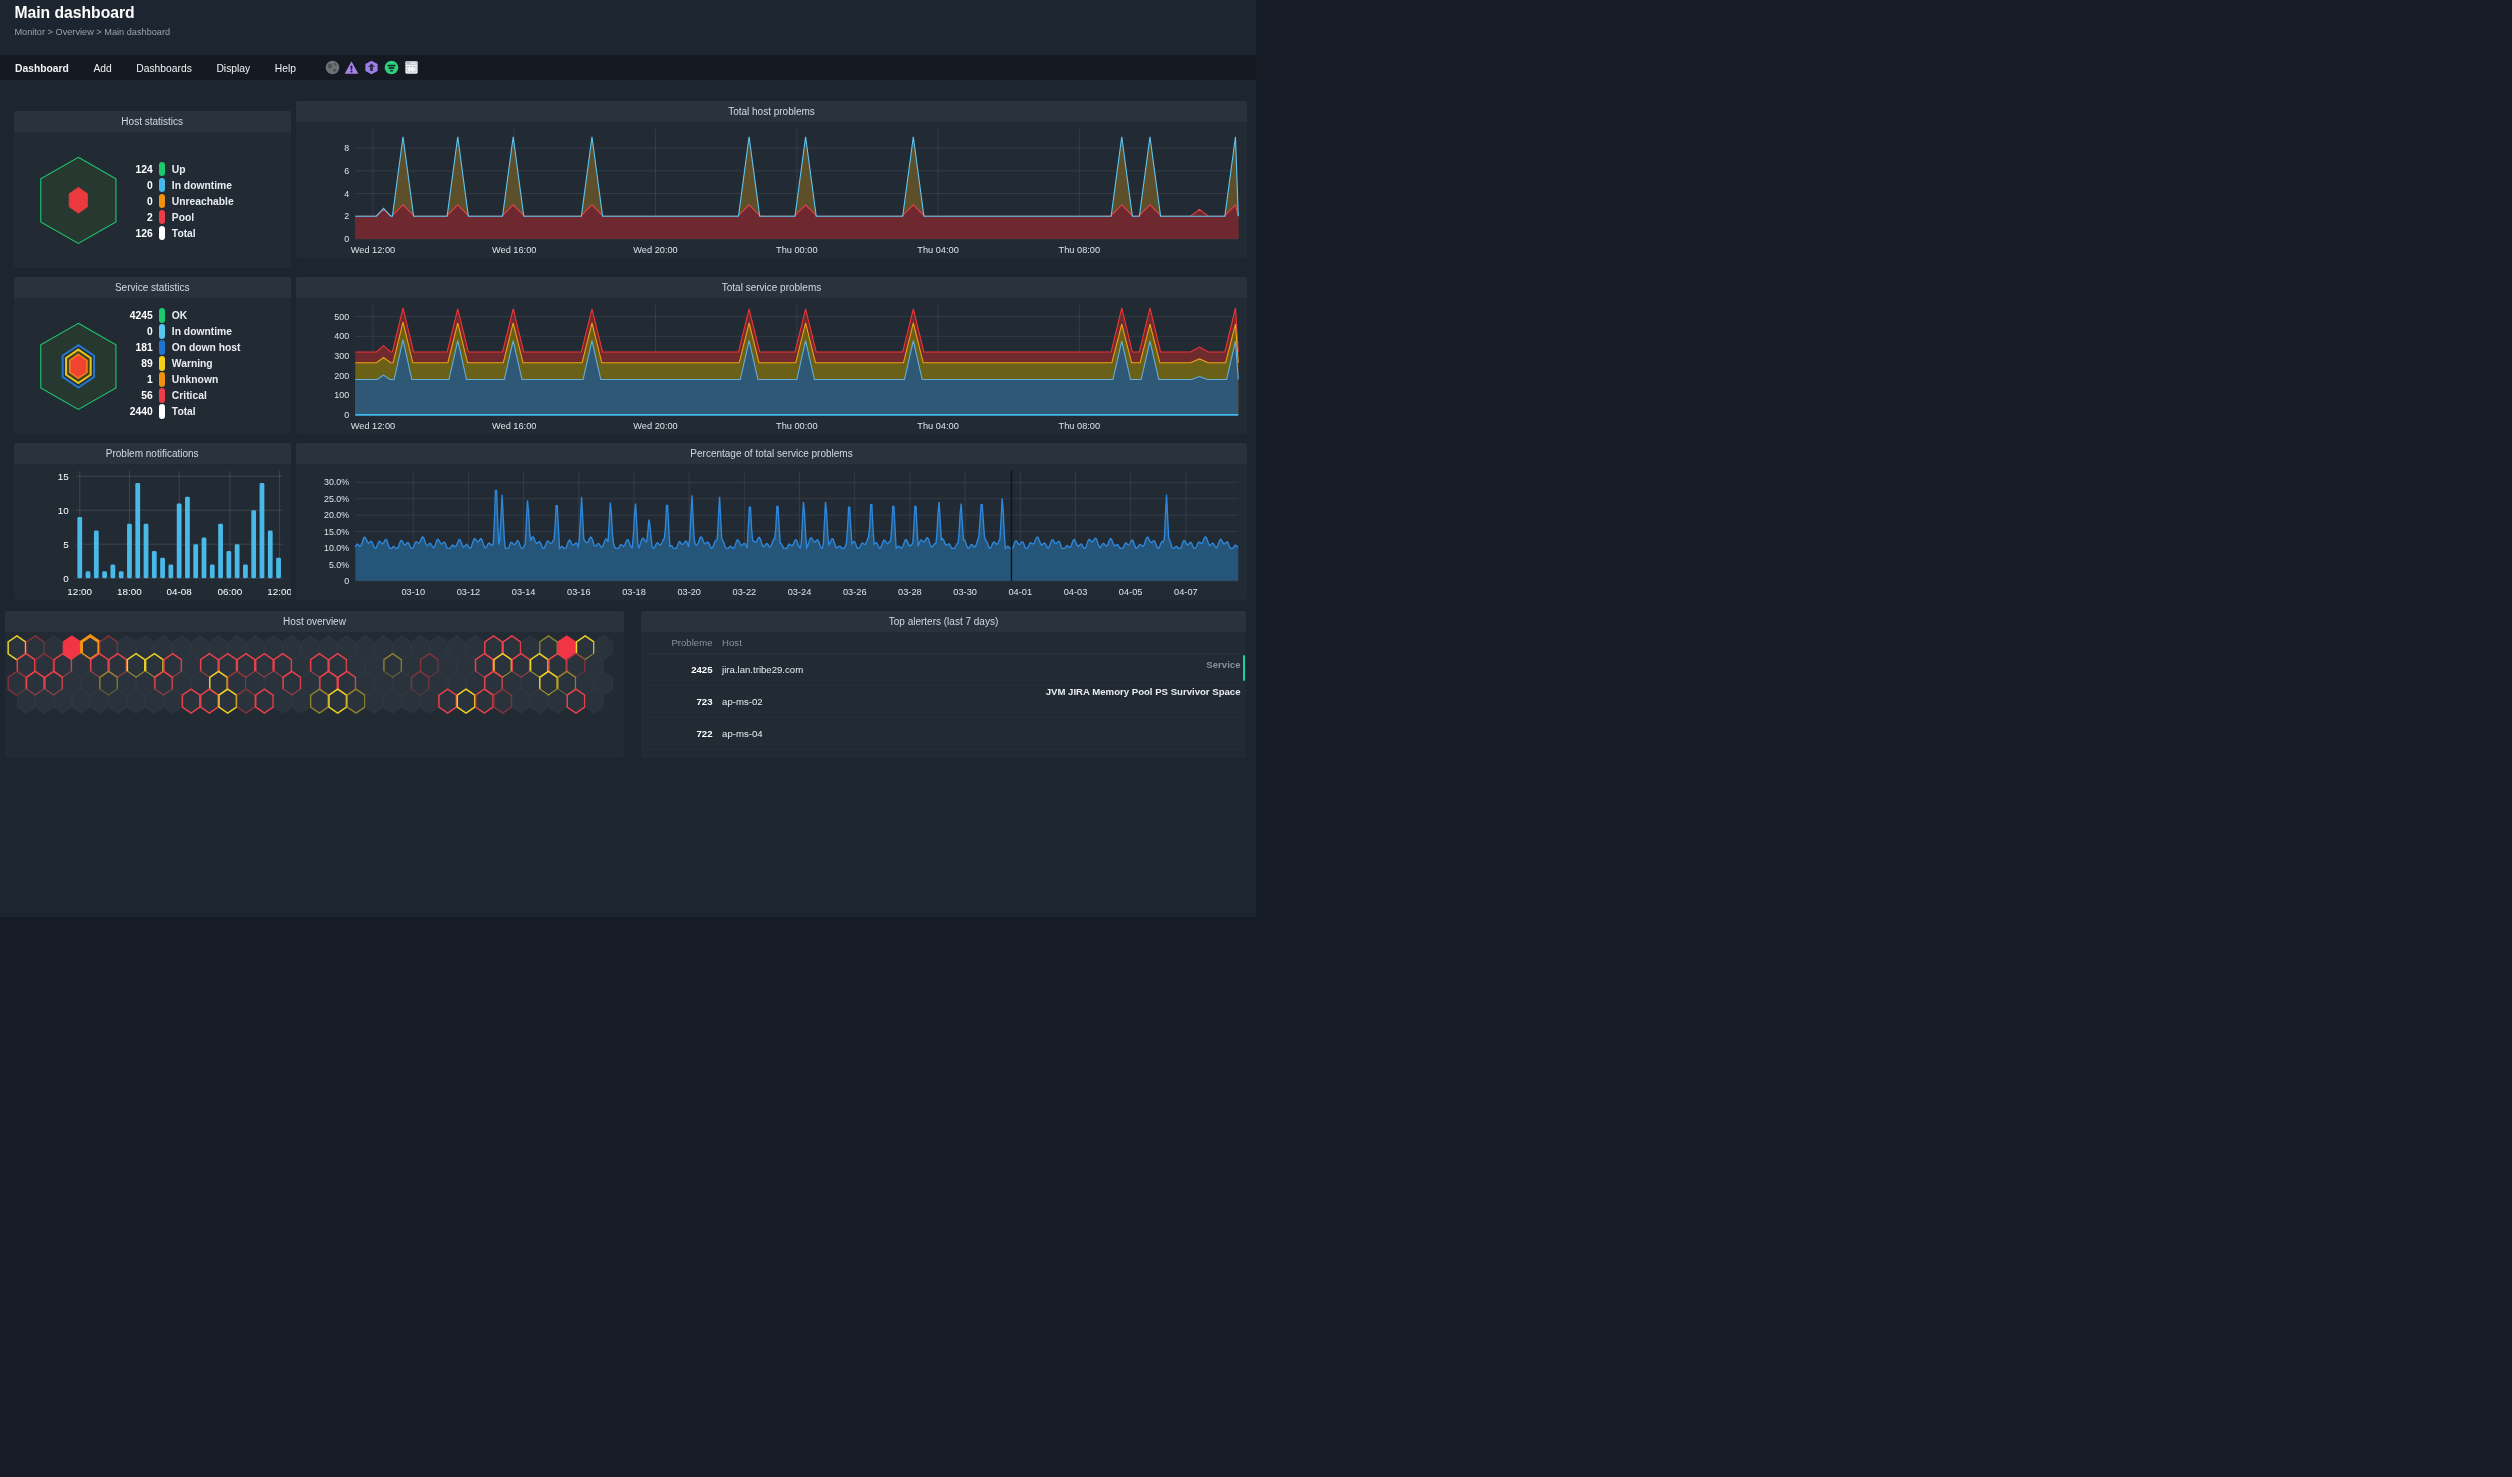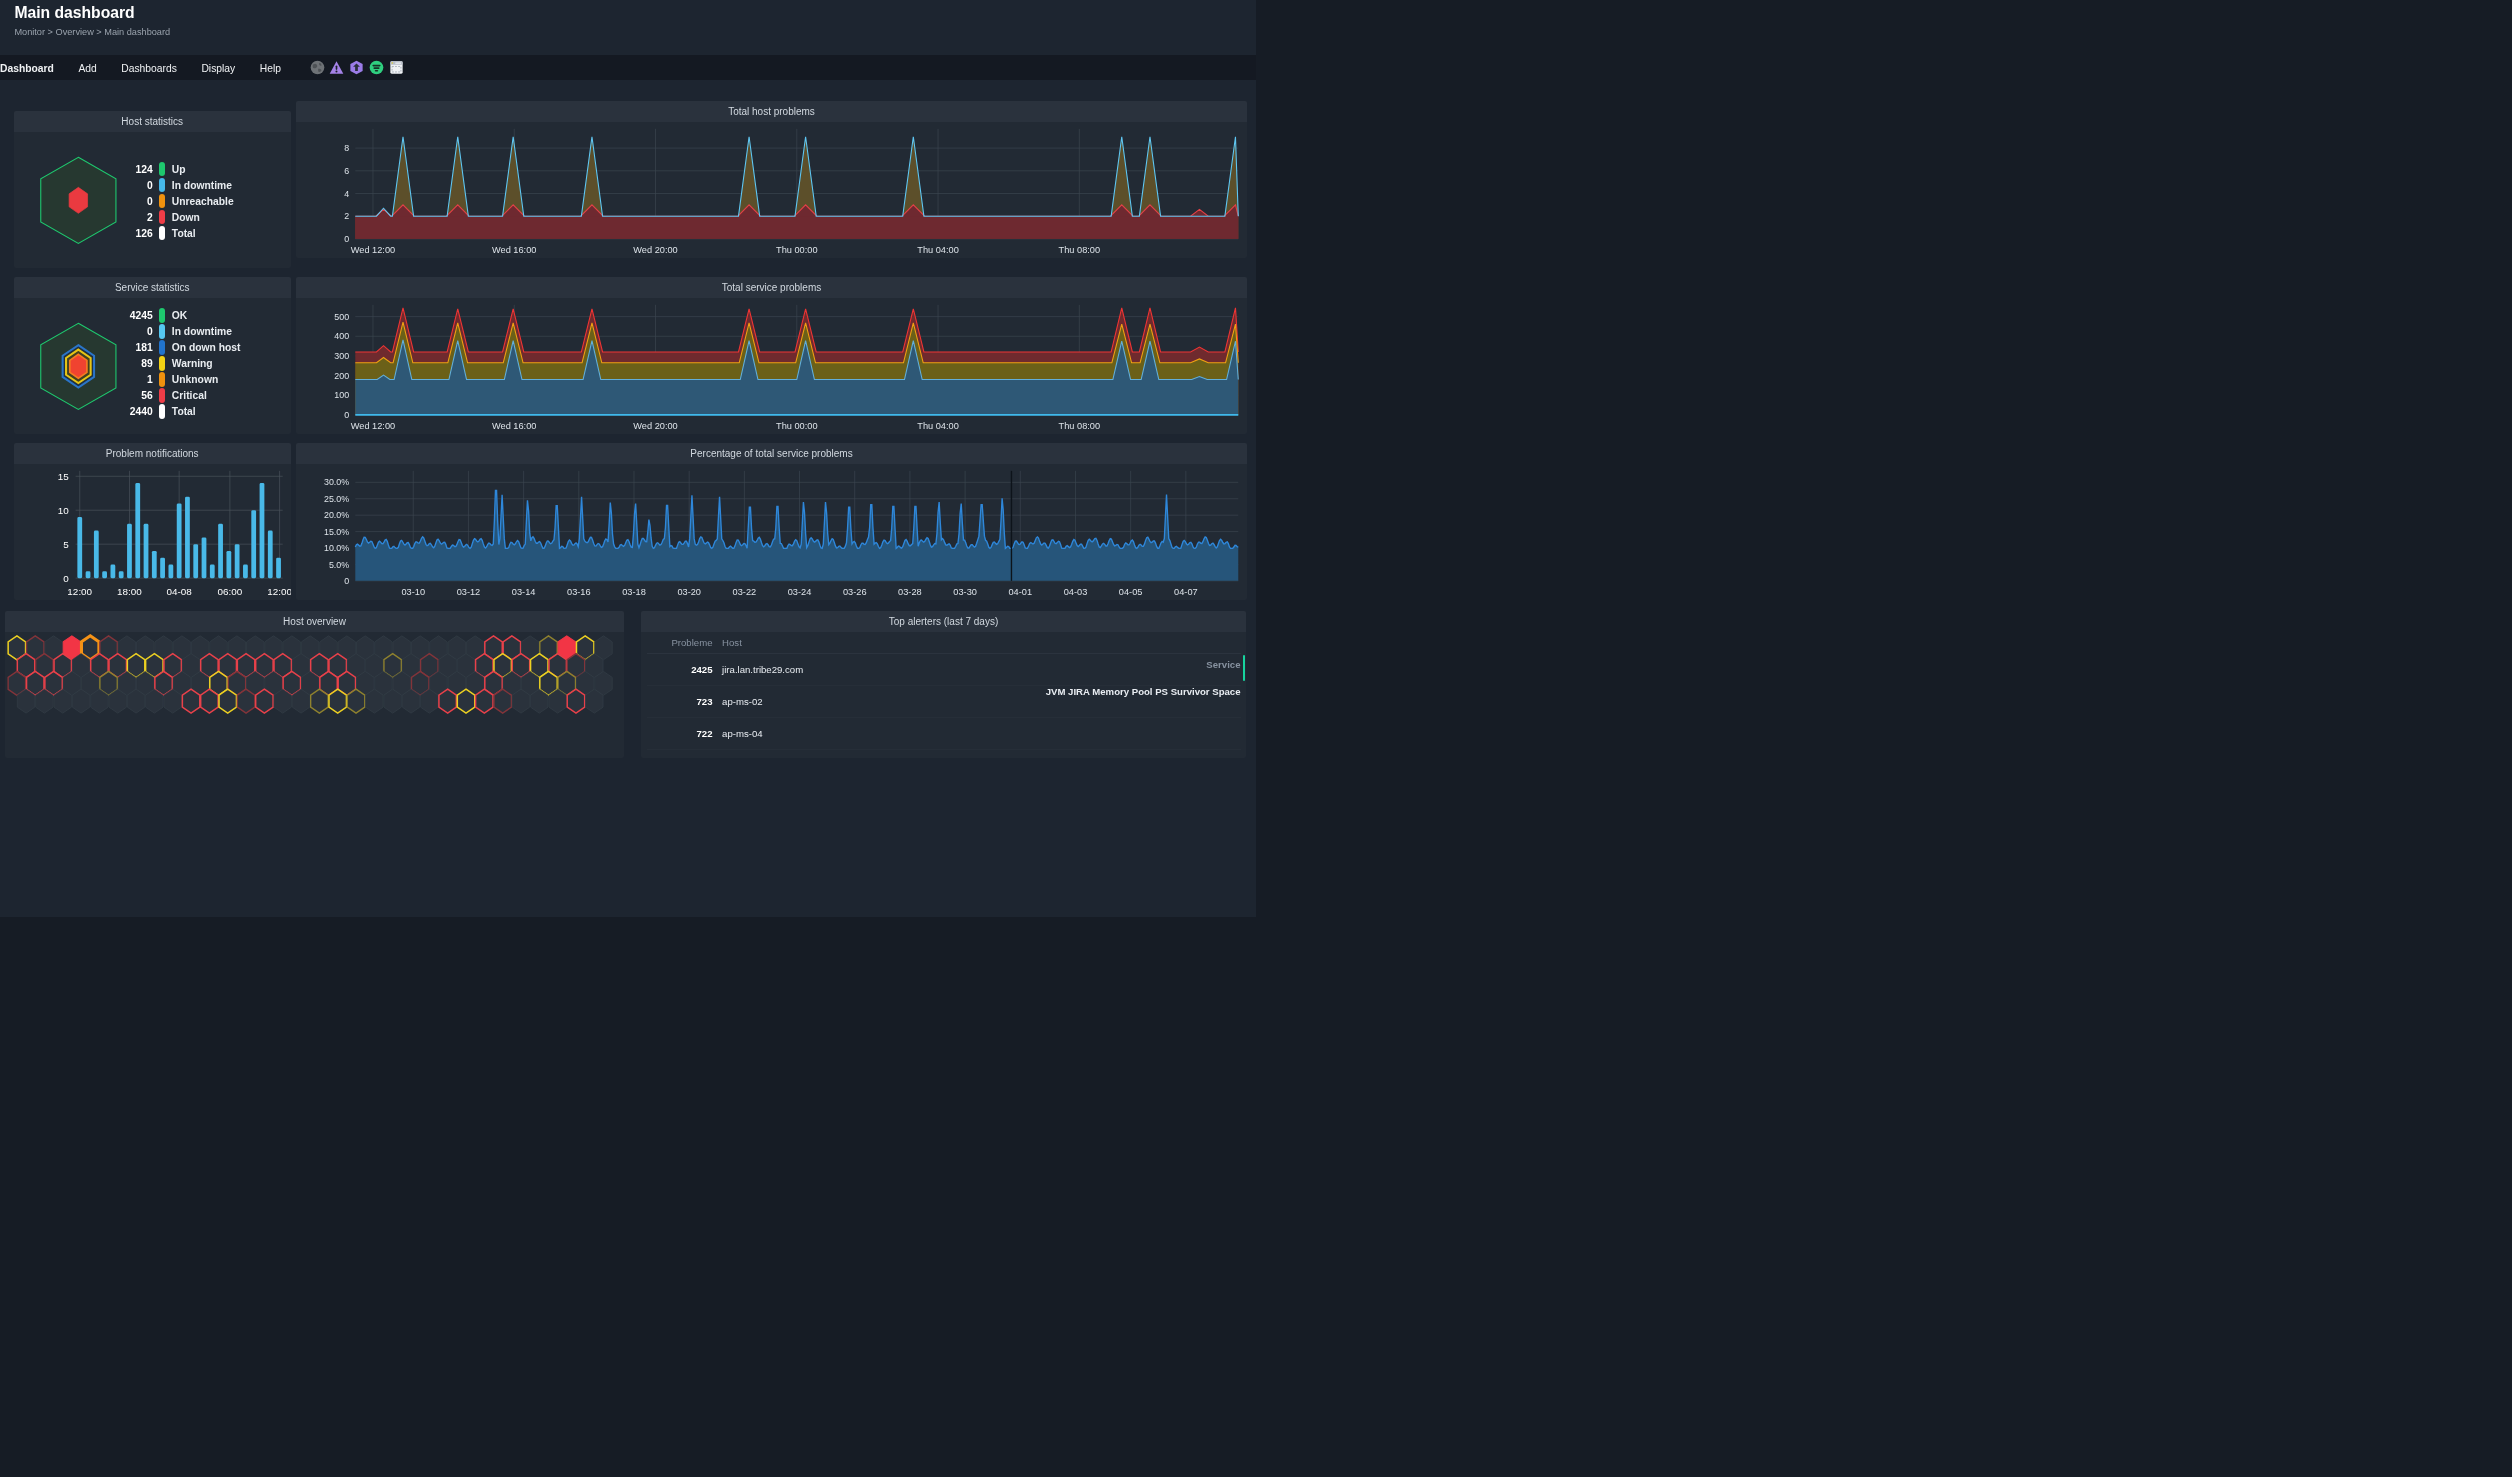--- a/index.html
+++ b/index.html
@@ -1,21 +1,21 @@
 <!DOCTYPE html>
 <html style="font-size:11px"><head>
 <meta charset="utf-8">
 <style>
   html,body{margin:0;padding:0;background:#161c25;}
   .page{position:relative;width:1256px;height:917px;background:#1d2530;overflow:hidden;
         font-family:"Liberation Sans","DejaVu Sans",sans-serif;color:#eceff2;}
   .pagetitle{position:absolute;left:14.4px;top:4.1px;font-size:15.7px;font-weight:bold;color:#ffffff;}
   .breadcrumb{position:absolute;left:14.4px;top:27px;font-size:9.2px;color:#9aa3ad;}
   .menubar{position:absolute;left:0;top:55px;width:100%;height:25px;background:#141922;
-           display:flex;align-items:center;box-sizing:border-box;}
+           display:flex;align-items:center;padding-left:15px;box-sizing:border-box;}
   .menuitem{font-size:10.3px;color:#f0f2f4;margin-right:24.6px;cursor:default;}
   .menuitem.first{font-weight:bold;}
   .menuicons{display:flex;align-items:center;gap:4.8px;margin-left:4.1px;}
   .menuicons svg{display:block;}
   .panel{position:absolute;background:#222a34;border-radius:2.1px;}
   .panelhead{height:21px;background:#2a323d;border-radius:2.1px 2.1px 0 0;display:flex;
              align-items:center;justify-content:center;font-size:10px;color:#d2d9e0;}
   .panelbody{position:relative;}
   .legend{position:absolute;top:0;left:101px;right:4.1px;}
   .legrow{display:flex;align-items:center;height:16px;font-weight:bold;}
@@ -92,21 +92,21 @@
             <span class="leglabel">In downtime</span>
           </div>
           <div class="legrow">
             <span class="legval">0</span>
             <span class="legpill" style="background:#f0920e"></span>
             <span class="leglabel">Unreachable</span>
           </div>
           <div class="legrow">
             <span class="legval">2</span>
             <span class="legpill" style="background:#ef3d47"></span>
-            <span class="leglabel">Down</span>
+            <span class="leglabel">Pool</span>
           </div>
           <div class="legrow">
             <span class="legval">126</span>
             <span class="legpill" style="background:#ffffff"></span>
             <span class="leglabel">Total</span>
           </div>
         </div>
     </div>
   </div>
 

